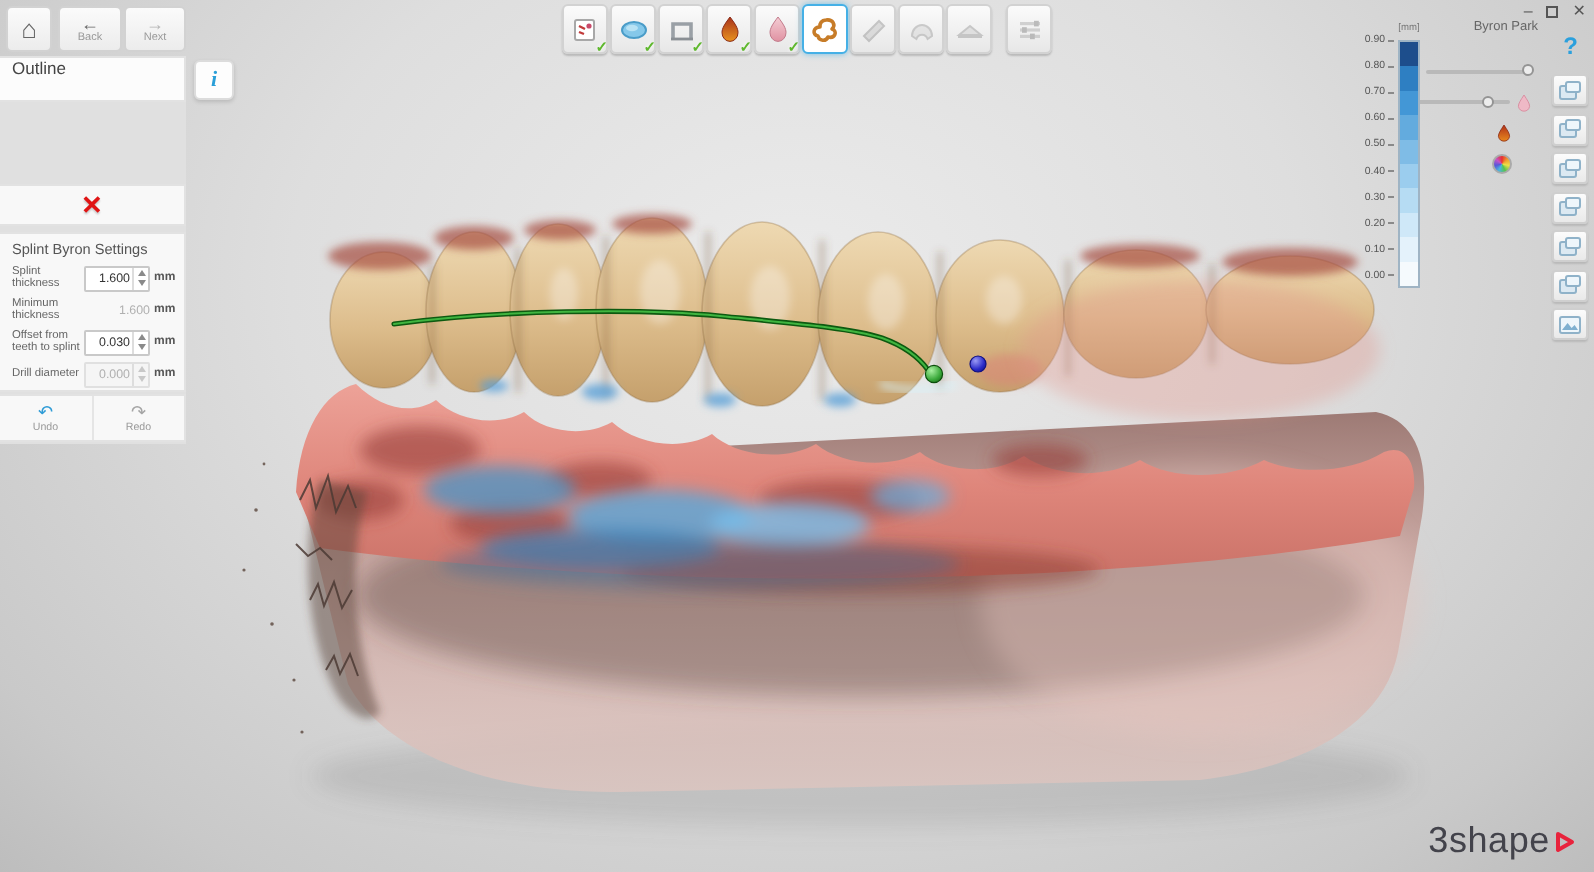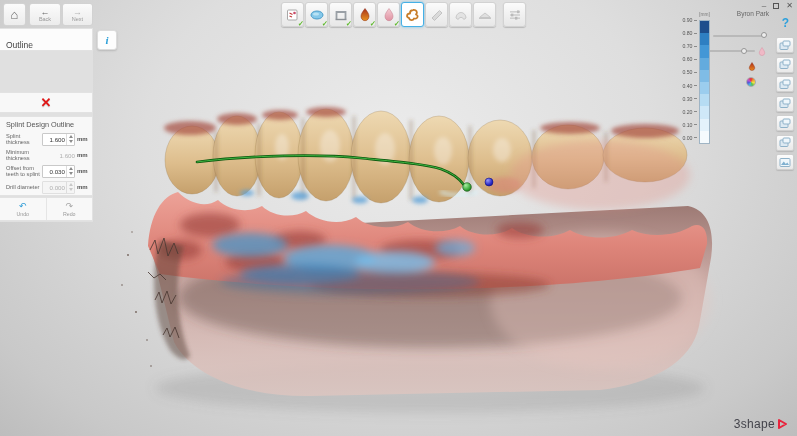--- a/index.html
+++ b/index.html
@@ -17,21 +17,21 @@
   #home-btn{left:3px;top:3px;width:23px;height:23px;font-size:13px;}
   #back-btn{left:29px;top:3px;width:32px;height:23px;}
   #next-btn{left:62px;top:3px;width:31px;height:23px;color:#b5b5b5;}
   .navbtn .arrow{font-size:9px;line-height:8px;}
   .navbtn .nlab{font-size:5.5px;color:#999;line-height:6px;}
 
   
   .panel-bg{position:absolute;left:0;top:28px;width:93px;height:194px;background:#e0e0e0;}
   .card{position:absolute;left:0;width:93px;box-sizing:border-box;background:#f8f8f8;
         border:1px solid #e2e2e2;border-left:none;}
-  #card-outline{top:28px;height:23px;display:flex;align-items:flex-end;padding-left:6px;
+  #card-outline{top:28px;height:23px;display:flex;align-items:flex-start;padding-left:6px;
         background:#fcfcfc;font-size:8.5px;color:#444;}
   #info-btn{position:absolute;left:97px;top:30px;width:18px;height:18px;background:#fdfdfd;
         border:1px solid #dcdcdc;border-radius:3px;display:flex;align-items:center;justify-content:center;
         color:#2a9fd8;font:italic bold 11px "Liberation Serif",serif;box-shadow:0 1px 2px rgba(0,0,0,.15);cursor:pointer;}
   #card-draw{top:53px;height:38px;}
   .card-title{font-size:7.3px;color:#555;padding:3px 6px 2px;}
   .sub-label{font-size:6.2px;color:#777;padding:1px 6px 0;}
   .slider-row{display:flex;align-items:center;gap:3px;margin:4px 6px 0;}
   .mini-icon{width:7px;height:7px;border:1px solid #b5b5b5;border-radius:2px;background:#efefef;
         display:flex;align-items:center;justify-content:center;}
@@ -112,21 +112,21 @@
         background:linear-gradient(to bottom,
           #1d4e8c 0 10%, #2e7fc2 10% 20%, #4397d6 20% 30%, #63abde 30% 40%, #7fbce6 40% 50%,
           #9bcdee 50% 60%, #b6dcf3 60% 70%, #cfe8f8 70% 80%, #e4f2fb 80% 90%, #f5fafd 90% 100%);}
   #scale .ticks{position:absolute;left:0;top:5px;height:124px;width:21px;display:flex;flex-direction:column;
         justify-content:space-between;}
   .tick{display:flex;align-items:center;justify-content:flex-end;gap:1.5px;font-size:5.2px;color:#555;}
   .tick i{width:3px;height:1px;background:#8a8a8a;}
 
   
   #logo{position:absolute;right:9px;bottom:5px;display:flex;align-items:center;gap:1px;}
-  #logo .ltext{font-size:12px;color:#43434b;letter-spacing:.3px;}
+  #logo .ltext{font-size:18px;color:#43434b;letter-spacing:.3px;}
 </style>
 </head>
 <body>
 
 <div id="app">
 
   <svg class="scene" width="797" height="436" viewBox="0 0 797 436">
     <defs>
       <linearGradient id="toothGrad" x1="0" y1="0" x2="0" y2="1">
         <stop offset="0" stop-color="#eed9b2"></stop>
@@ -289,21 +289,21 @@
   <div id="info-btn">
     <span>i</span>
   </div>
 
 
   <div id="card-delete" class="card">
     <span id="delete-outline-btn">✕</span>
   </div>
 
   <div id="card-splint" class="card">
-    <div class="card-title">Splint Design Outline</div>
+    <div class="card-title">Splint Byron Settings</div>
 
     <div class="srow">
       <span class="slab">Splint thickness</span>
       <span class="spin">
         <input value="1.600" style="">
         <span class="arrows">
             <i class="arr-up"></i>
             <i class="arr-down"></i>
           </span>
       </span>

